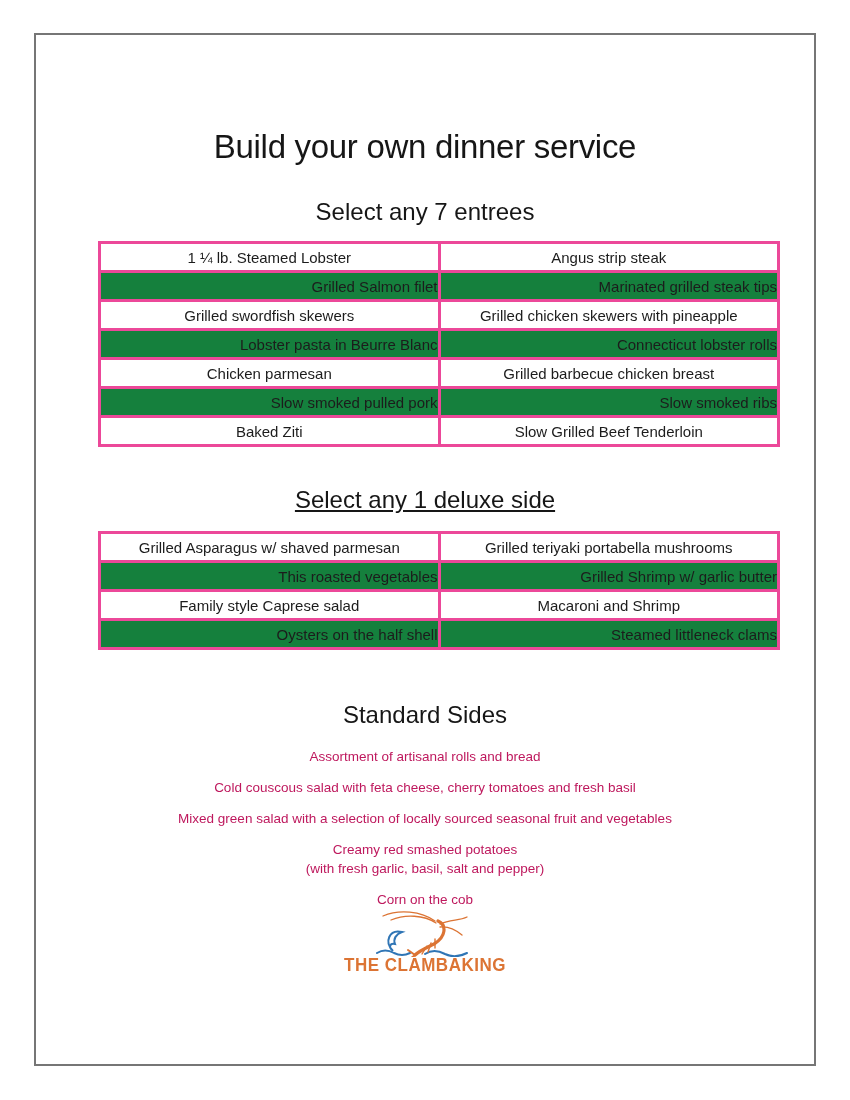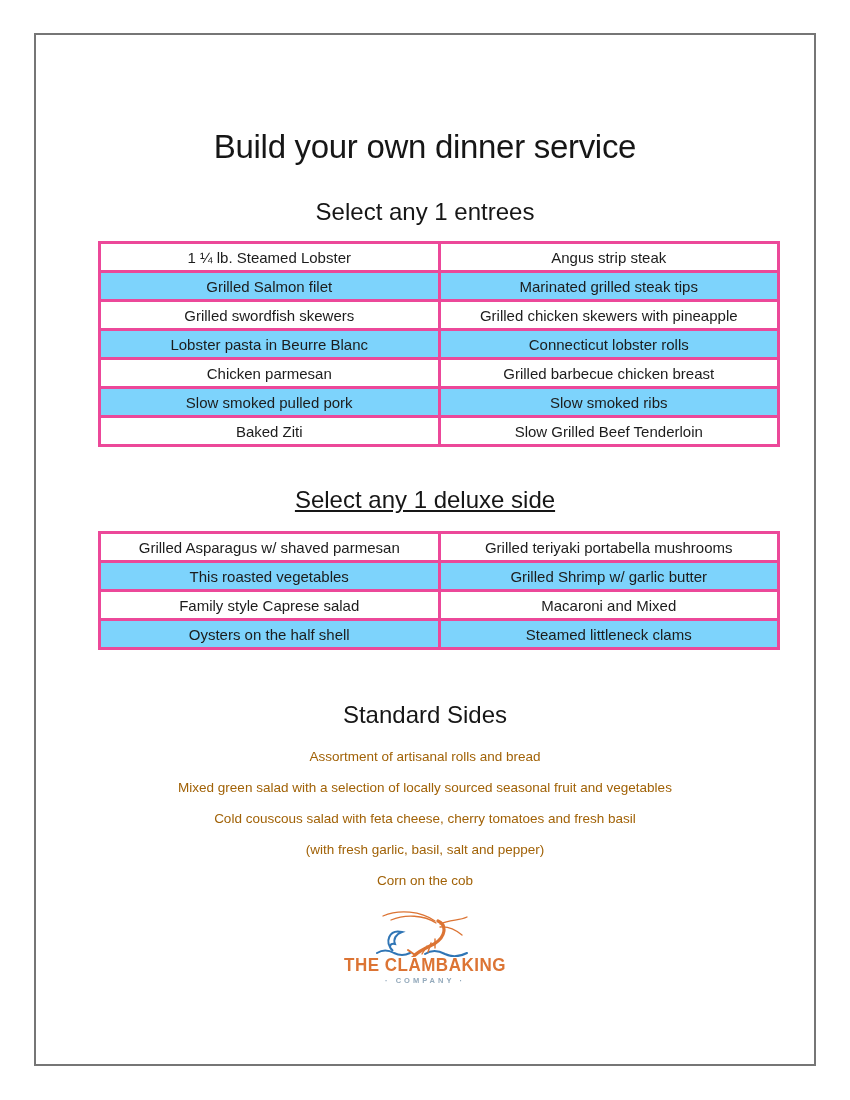--- a/index.html
+++ b/index.html
@@ -50,29 +50,29 @@
   .t-entrees { top: 206px; }
   .t-deluxe  { top: 496px; }
   table.menu-table td {
     width: 50%; height: 29px;
     border: 3px solid #ec4899;
     text-align: center; vertical-align: middle;
     font-size: 15px; color: #1c1c1c;
     background: #ffffff;
     overflow: hidden; white-space: nowrap;
   }
-  table.menu-table tr.alt td { background: #7dd3fc; }
+  table.menu-table tr.alt td { background: #15803d; text-align: right; }
   .standard-list {
     position: absolute; top: 712px; left: 0;
     width: 100%; text-align: center;
   }
   .standard-list p {
     margin: 0 0 12px 0;
     font-size: 13.5px; line-height: 19px;
-    color: #a16207;
+    color: #be185d;
   }
   .standard-list p span { display: block; }
   .logo {
     position: absolute; top: 874px; left: 0;
     width: 100%; text-align: center;
   }
   .logo-mark { display: block; margin: 0 auto; }
   .logo-name {
     display: block;
     font-size: 17px; line-height: 18px;
@@ -87,21 +87,21 @@
     color: #93a9bb;
   }
 </style>
 </head>
 <body>
 
 <div class="page">
 
   <h1 class="doc-title">Build your own dinner service</h1>
 
-  <h2 class="section-heading h-entrees">Select any 1 entrees</h2>
+  <h2 class="section-heading h-entrees">Select any 7 entrees</h2>
 
   <table class="menu-table t-entrees">
     <tbody>
       <tr>
         <td>1 ¼ lb. Steamed Lobster</td>
         <td>Angus strip steak</td>
       </tr>
       <tr class="alt">
         <td>Grilled Salmon filet</td>
         <td>Marinated grilled steak tips</td>
@@ -136,36 +136,37 @@
       <tr>
         <td>Grilled Asparagus w/ shaved parmesan</td>
         <td>Grilled teriyaki portabella mushrooms</td>
       </tr>
       <tr class="alt">
         <td>This roasted vegetables</td>
         <td>Grilled Shrimp w/ garlic butter</td>
       </tr>
       <tr>
         <td>Family style Caprese salad</td>
-        <td>Macaroni and Mixed</td>
+        <td>Macaroni and Shrimp</td>
       </tr>
       <tr class="alt">
         <td>Oysters on the half shell</td>
         <td>Steamed littleneck clams</td>
       </tr>
     </tbody>
   </table>
 
   <h2 class="section-heading h-standard">Standard Sides</h2>
 
   <div class="standard-list">
     <p>Assortment of artisanal rolls and bread</p>
+    <p>Cold couscous salad with feta cheese, cherry tomatoes and fresh basil</p>
     <p>Mixed green salad with a selection of locally sourced seasonal fruit and vegetables</p>
-    <p>Cold couscous salad with feta cheese, cherry tomatoes and fresh basil</p>
     <p>
+      <span>Creamy red smashed potatoes</span>
       <span>(with fresh garlic, basil, salt and pepper)</span>
     </p>
     <p>Corn on the cob</p>
   </div>
 
   <div class="logo">
     <svg class="logo-mark" width="112" height="48" viewBox="0 0 112 48" fill="none" xmlns="http://www.w3.org/2000/svg">
 
       <path d="M24,42 C15,33 20,20 33,23 C27,25 24,30 26,35 C21,34 19,38 24,42 Z" stroke="#2F75B5" stroke-width="2" fill="none" stroke-linecap="round"></path>
 
@@ -177,16 +178,15 @@
       <path d="M71,15 C81,10 90,12 98,8" stroke="#DC7434" stroke-width="1.3" fill="none" stroke-linecap="round"></path>
       <path d="M71,18 C80,17 87,21 93,26" stroke="#DC7434" stroke-width="1.3" fill="none" stroke-linecap="round"></path>
 
       <path d="M69,12 C78,16 77,28 65,35 C57,39 50,42 46,46" stroke="#DC7434" stroke-width="3.2" fill="none" stroke-linecap="round"></path>
 
       <path d="M46,46 L39,41 M46,46 L41,50" stroke="#DC7434" stroke-width="2" fill="none" stroke-linecap="round"></path>
 
       <path d="M58,37 L53,45 M62,34 L59,43 M66,30 L66,39" stroke="#DC7434" stroke-width="1.4" fill="none" stroke-linecap="round"></path>
     </svg>
     <span class="logo-name">THE CLAMBAKING</span>
-    <span class="logo-subname">· COMPANY ·</span>
   </div>
 
 </div>
 
 </body></html>

